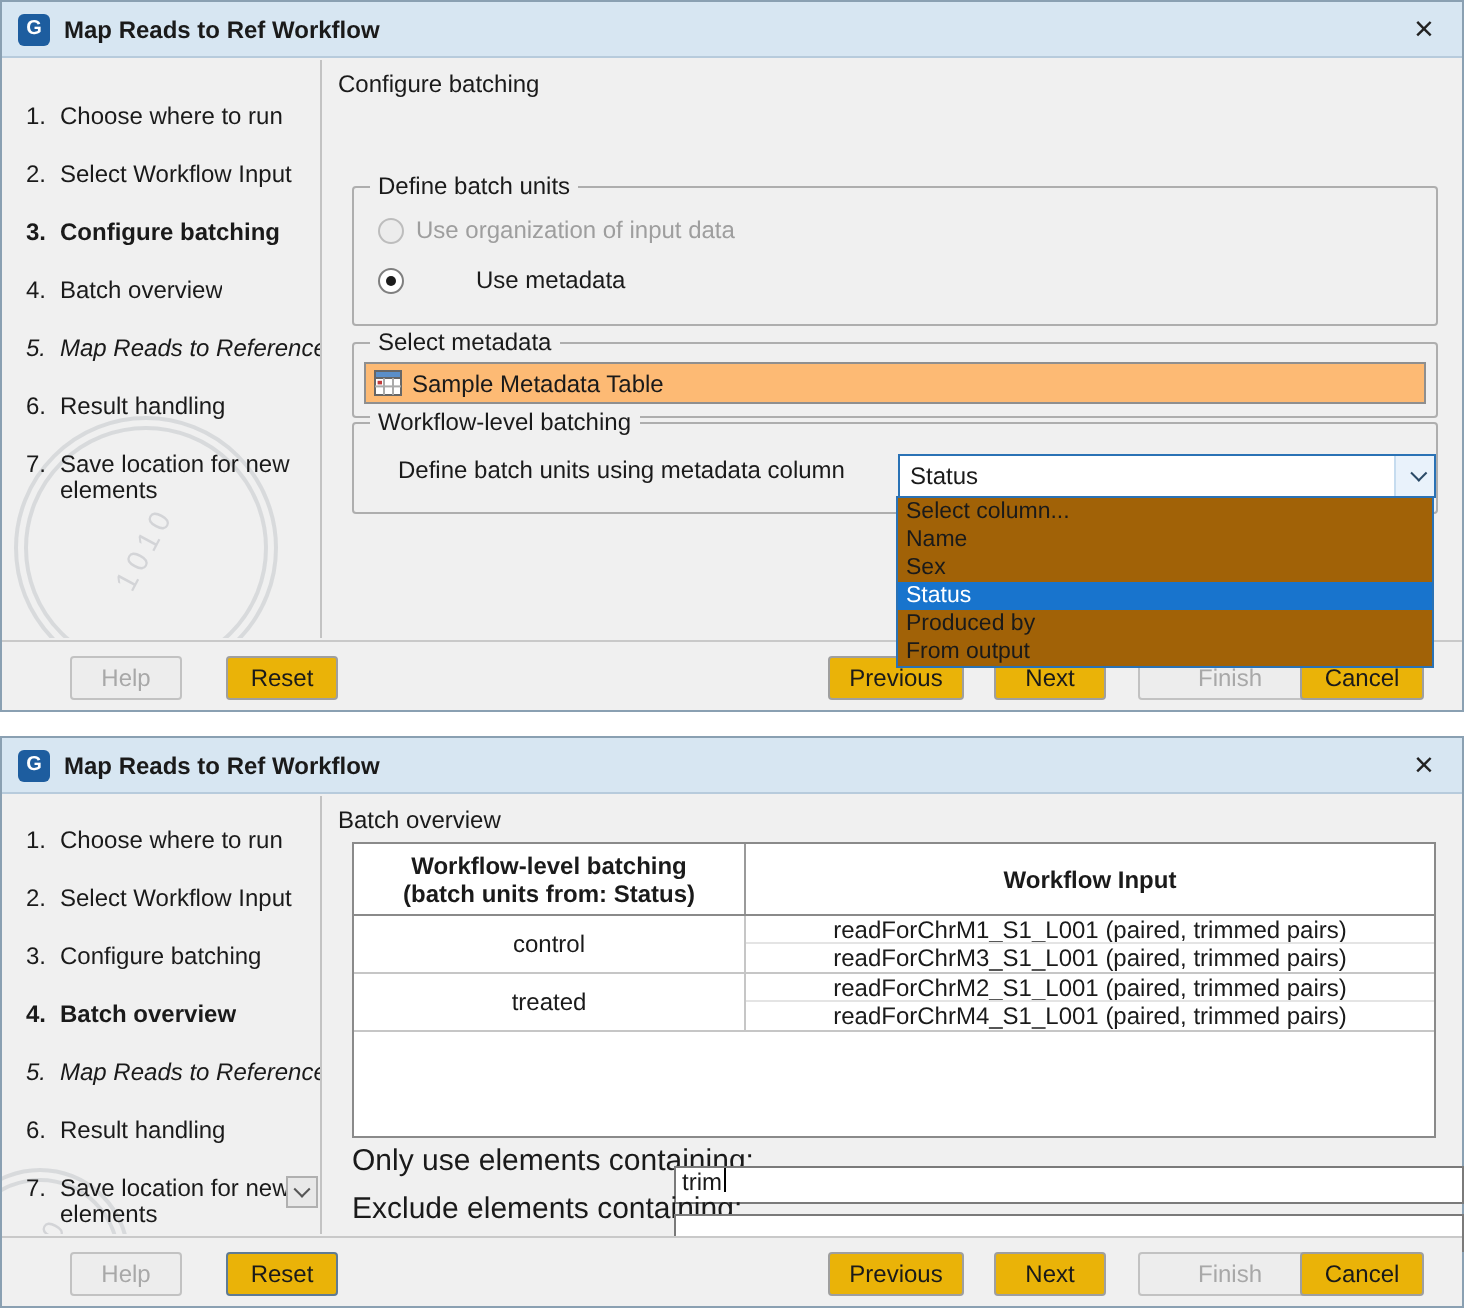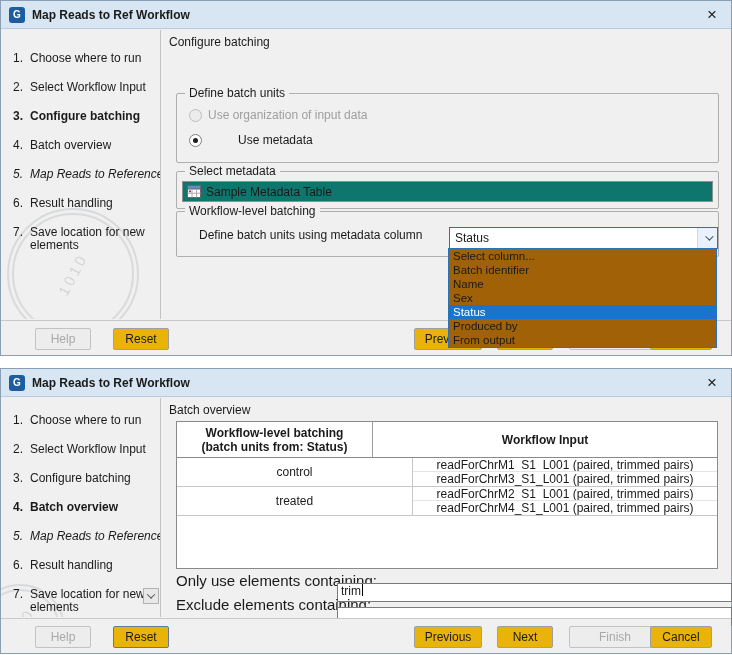--- a/index.html
+++ b/index.html
@@ -98,21 +98,21 @@
   }
   .radio.disabled{border-color:#bdbdbd;background:#ececec;}
   .radio.checked::after{
     content:"";display:block;width:5px;height:5px;border-radius:50%;
     background:#1c1c1c;margin:3px;
   }
   .radio-label.disabled{color:#9e9e9e;}
 
   .metadata-item{
     position:absolute;left:5px;right:5px;top:9px;height:21px;
-    background:#0f766e;border:1px solid #8f8f8f;
+    background:#fdba74;border:1px solid #8f8f8f;
     display:flex;align-items:center;gap:5px;padding-left:4px;
   }
 
   .wlb-label{position:absolute;left:22px;top:16px;}
   .combo{
     position:absolute;left:287px;top:197px;width:269px;height:22px;
     border:1px solid var(--accent);background:#fff;
     display:flex;align-items:center;
   }
   .combo-text{flex:1;padding-left:5px;}
@@ -158,21 +158,21 @@
   }
   .bo-head{display:flex;height:36px;border-bottom:1px solid #8a8a8a;font-weight:bold;}
   .bo-th1{
     width:196px;flex:none;border-right:1px solid #9a9a9a;
     display:flex;align-items:center;justify-content:center;
     text-align:center;white-space:pre-line;line-height:14px;
   }
   .bo-th2{flex:1;display:flex;align-items:center;justify-content:center;}
   .bo-row{display:flex;height:29px;border-bottom:1px solid #c6c6c6;}
   .bo-batch{
-    width:236px;flex:none;border-right:1px solid #c6c6c6;
+    width:196px;flex:none;border-right:1px solid #c6c6c6;
     display:flex;align-items:center;justify-content:center;
   }
   .bo-inputs{flex:1;}
   .read-line{height:14px;line-height:14px;text-align:center;white-space:nowrap;overflow:hidden;}
   .read-line.first{border-bottom:1px solid #e4e4e4;}
 
   .filter-row{position:absolute;left:14px;right:15px;height:19px;display:flex;align-items:center;}
   #filter-include{top:173px;}
   #filter-exclude{top:197px;}
   .filter-label{font-size:15px;}
@@ -279,21 +279,20 @@
     <div class="btn btn-help disabled">Help</div>
     <div class="btn btn-reset">Reset</div>
     <div class="btn btn-previous">Previous</div>
     <div class="btn btn-next">Next</div>
     <div class="btn btn-finish disabled">Finish</div>
     <div class="btn btn-cancel">Cancel</div>
   </div>
 
   <div class="dropdown">
     <div class="dd-item">Select column...</div>
-    <div class="dd-item">Batch identifier</div>
     <div class="dd-item">Name</div>
     <div class="dd-item">Sex</div>
     <div class="dd-item hl">Status</div>
     <div class="dd-item">Produced by</div>
     <div class="dd-item">From output</div>
   </div>
 </div>
 
 <div class="dialog" id="dlg-bottom">
 

